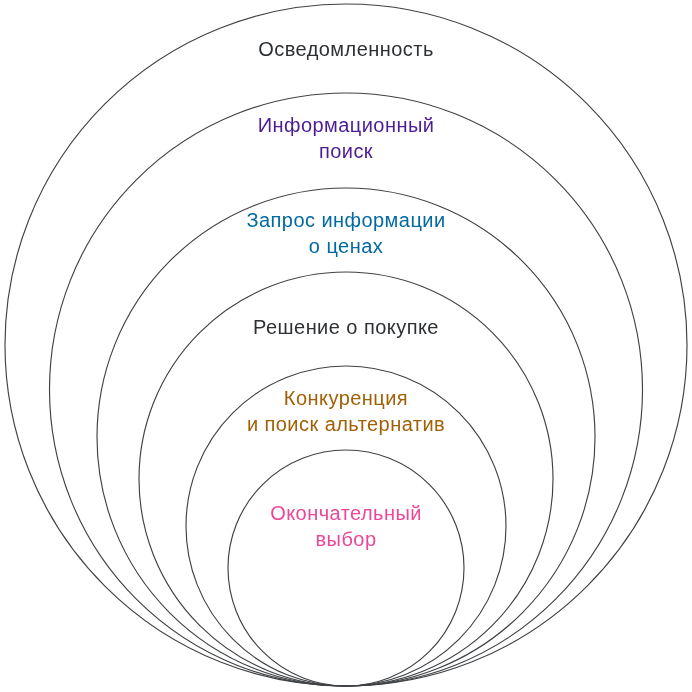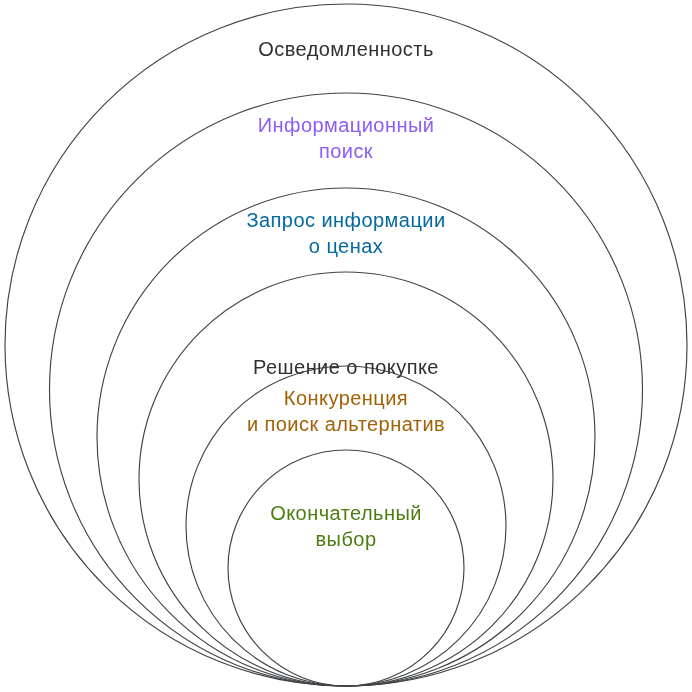--- a/index.html
+++ b/index.html
@@ -59,24 +59,24 @@
         <circle class="stage-circle" cx="346" cy="389.5" r="296.5" style="stroke: rgb(63, 66, 69);"></circle>
         <circle class="stage-circle" cx="346" cy="437" r="249" style="stroke: rgb(63, 66, 69);"></circle>
         <circle class="stage-circle" cx="346" cy="479" r="207" style="stroke: rgb(63, 66, 69);"></circle>
         <circle class="stage-circle" cx="346" cy="526" r="160" style="stroke: rgb(63, 66, 69);"></circle>
         <circle class="stage-circle" cx="346" cy="568" r="118" style="stroke: rgb(63, 66, 69);"></circle>
       </g>
   </svg>
 
   <div id="labels-layer">
       <div class="stage-label" style="left: 346px; top: 36px; color: rgb(46, 49, 52);">Осведомленность</div>
-      <div class="stage-label" style="left: 346px; top: 112px; color: #8b5cf6;">Информационный
+      <div class="stage-label" style="left: 346px; top: 112px; color: #4c1d95;">Информационный
 поиск</div>
       <div class="stage-label" style="left: 346px; top: 207px; color: #0369a1;">Запрос информации
 о ценах</div>
-      <div class="stage-label" style="left: 346px; top: 314px; color: rgb(46, 49, 52); margin-top: 40px;">Решение о покупке</div>
+      <div class="stage-label" style="left: 346px; top: 314px; color: rgb(46, 49, 52);">Решение о покупке</div>
       <div class="stage-label" style="left: 346px; top: 385px; color: #a16207;">Конкуренция
 и поиск альтернатив</div>
-      <div class="stage-label" style="left: 346px; top: 500px; color: #4d7c0f;">Окончательный
+      <div class="stage-label" style="left: 346px; top: 500px; color: #ec4899;">Окончательный
 выбор</div>
     </div>
 
 </div>
 
 </body></html>

